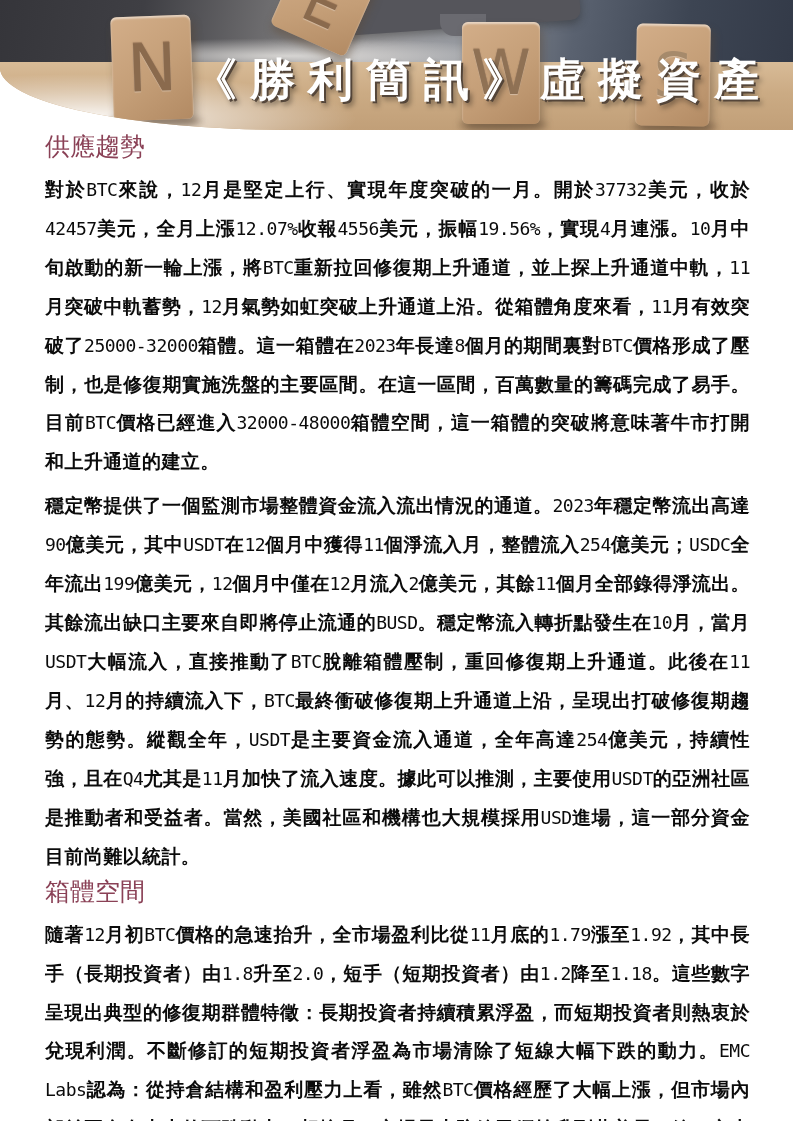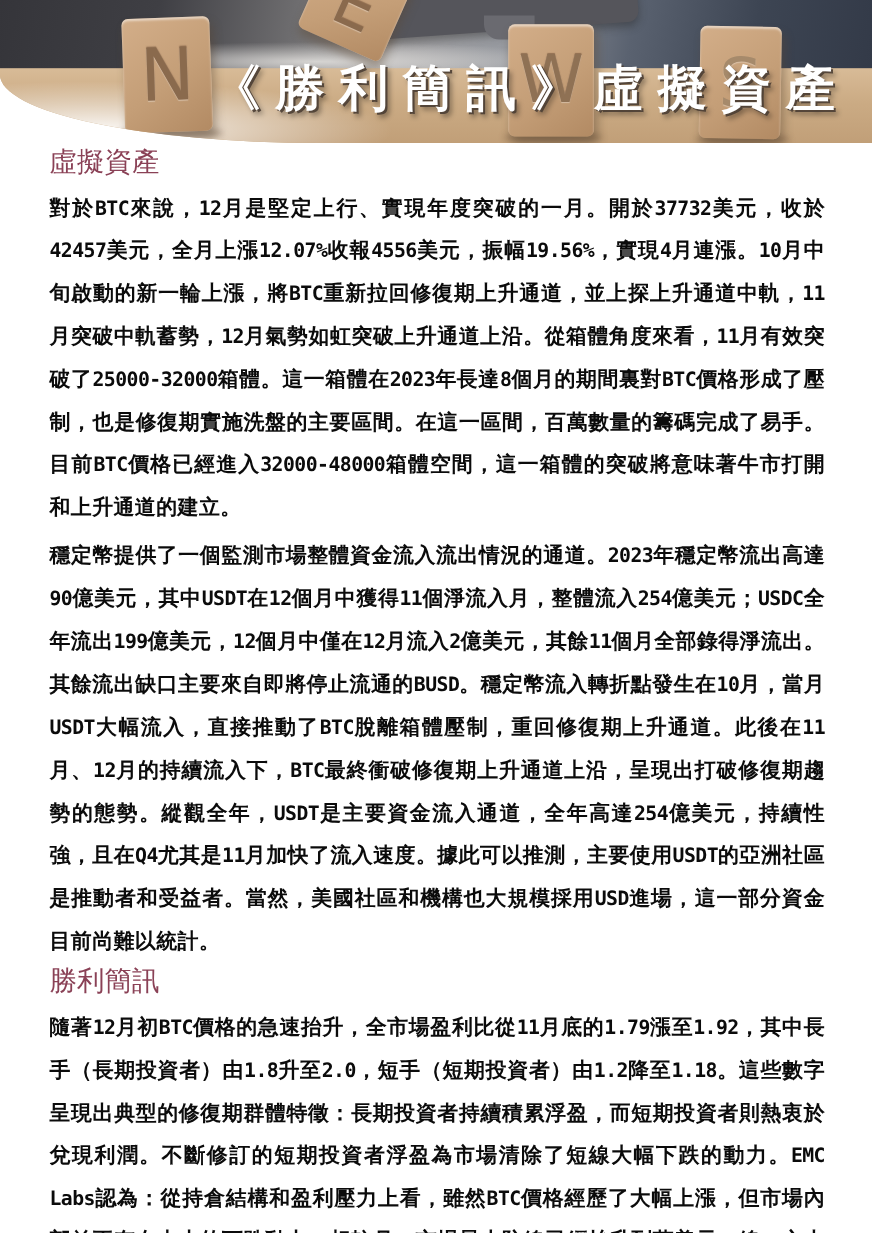--- a/index.html
+++ b/index.html
@@ -47,21 +47,21 @@
         text-shadow:2px 2px 0 rgba(75,62,52,0.9), 4px 5px 5px rgba(0,0,0,0.35);}
 
   
   .content{padding:0 43px 0 45px;}
   h2.sec{font-size:25px;font-weight:400;color:#8a4156;margin:0;line-height:34px;}
   .sec1{margin-top:22px;}
   .sec2{margin-top:16px;}
   .sec3{margin-top:44px;}
   p.jt{margin:6px 0 0 0;font-size:19px;font-weight:700;color:#0b0b0b;line-height:38px;
        text-align:justify;text-justify:inter-ideograph;letter-spacing:0.4px;}
-  p.jt .latin{font-family:"DejaVu Sans Mono",monospace;font-weight:700;font-size:18px;
+  p.jt .latin{font-family:"DejaVu Sans Mono",monospace;font-weight:400;font-size:18px;
        letter-spacing:-0.5px;}
 </style>
 </head>
 <body>
 
 <div class="header">
   <div class="photo">
     <div class="wall"></div>
     <div class="wall-glow"></div>
     <div class="table"></div>
@@ -81,20 +81,20 @@
       <span class="glyph">W</span>
     </div>
     <div class="block block-s">
       <span class="glyph">S</span>
     </div>
   </div>
   <h1 class="title">《勝利簡訊》虛擬資產</h1>
 </div>
 
 <div class="content">
-  <h2 class="sec sec1">虛擬資產</h2>
+  <h2 class="sec sec1">供應趨勢</h2>
   <p class="jt">對於<span class="latin">BTC</span>來說，<span class="latin">12</span>月是堅定上行、實現年度突破的一月。開於<span class="latin">37732</span>美元，收於<span class="latin">42457</span>美元，全月上漲<span class="latin">12.07%</span>收報<span class="latin">4556</span>美元，振幅<span class="latin">19.56%</span>，實現<span class="latin">4</span>月連漲。<span class="latin">10</span>月中旬啟動的新一輪上漲，將<span class="latin">BTC</span>重新拉回修復期上升通道，並上探上升通道中軌，<span class="latin">11</span>月突破中軌蓄勢，<span class="latin">12</span>月氣勢如虹突破上升通道上沿。從箱體角度來看，<span class="latin">11</span>月有效突破了<span class="latin">25000-32000</span>箱體。這一箱體在<span class="latin">2023</span>年長達<span class="latin">8</span>個月的期間裏對<span class="latin">BTC</span>價格形成了壓制，也是修復期實施洗盤的主要區間。在這一區間，百萬數量的籌碼完成了易手。目前<span class="latin">BTC</span>價格已經進入<span class="latin">32000-48000</span>箱體空間，這一箱體的突破將意味著牛市打開和上升通道的建立。</p>
 
   <p class="jt">穩定幣提供了一個監測市場整體資金流入流出情況的通道。<span class="latin">2023</span>年穩定幣流出高達<span class="latin">90</span>億美元，其中<span class="latin">USDT</span>在<span class="latin">12</span>個月中獲得<span class="latin">11</span>個淨流入月，整體流入<span class="latin">254</span>億美元；<span class="latin">USDC</span>全年流出<span class="latin">199</span>億美元，<span class="latin">12</span>個月中僅在<span class="latin">12</span>月流入<span class="latin">2</span>億美元，其餘<span class="latin">11</span>個月全部錄得淨流出。其餘流出缺口主要來自即將停止流通的<span class="latin">BUSD</span>。穩定幣流入轉折點發生在<span class="latin">10</span>月，當月<span class="latin">USDT</span>大幅流入，直接推動了<span class="latin">BTC</span>脫離箱體壓制，重回修復期上升通道。此後在<span class="latin">11</span>月、<span class="latin">12</span>月的持續流入下，<span class="latin">BTC</span>最終衝破修復期上升通道上沿，呈現出打破修復期趨勢的態勢。縱觀全年，<span class="latin">USDT</span>是主要資金流入通道，全年高達<span class="latin">254</span>億美元，持續性強，且在<span class="latin">Q4</span>尤其是<span class="latin">11</span>月加快了流入速度。據此可以推測，主要使用<span class="latin">USDT</span>的亞洲社區是推動者和受益者。當然，美國社區和機構也大規模採用<span class="latin">USD</span>進場，這一部分資金目前尚難以統計。</p>
 
-  <h2 class="sec sec3">勝利簡訊</h2>
+  <h2 class="sec sec3">箱體空間</h2>
   <p class="jt">隨著<span class="latin">12</span>月初<span class="latin">BTC</span>價格的急速抬升，全市場盈利比從<span class="latin">11</span>月底的<span class="latin">1.79</span>漲至<span class="latin">1.92</span>，其中長手（長期投資者）由<span class="latin">1.8</span>升至<span class="latin">2.0</span>，短手（短期投資者）由<span class="latin">1.2</span>降至<span class="latin">1.18</span>。這些數字呈現出典型的修復期群體特徵：長期投資者持續積累浮盈，而短期投資者則熱衷於兌現利潤。不斷修訂的短期投資者浮盈為市場清除了短線大幅下跌的動力。<span class="latin">EMC Labs</span>認為：從持倉結構和盈利壓力上看，雖然<span class="latin">BTC</span>價格經歷了大幅上漲，但市場內部並不存在太大的下跌動力。相較月，市場最大防線已經抬升到萬美元一線，之上萬美元一線也積累了高達萬的籌碼。認為，前方只有一個真正具有威脅的壓力位亦即修復期和上升期的轉折點美元。一旦越過美元，便是波瀾壯闊的第五輪加密資產牛市。</p>
 </div>
 
 </body></html>

